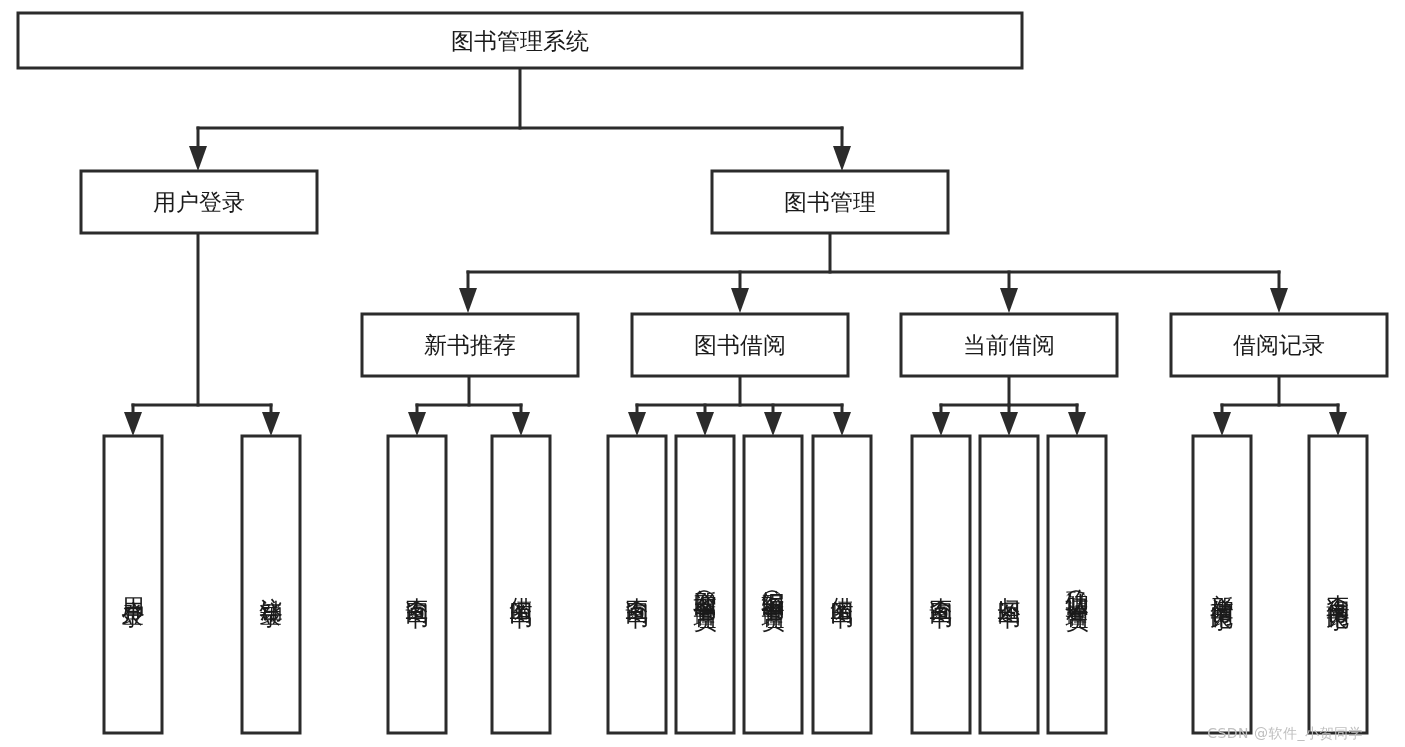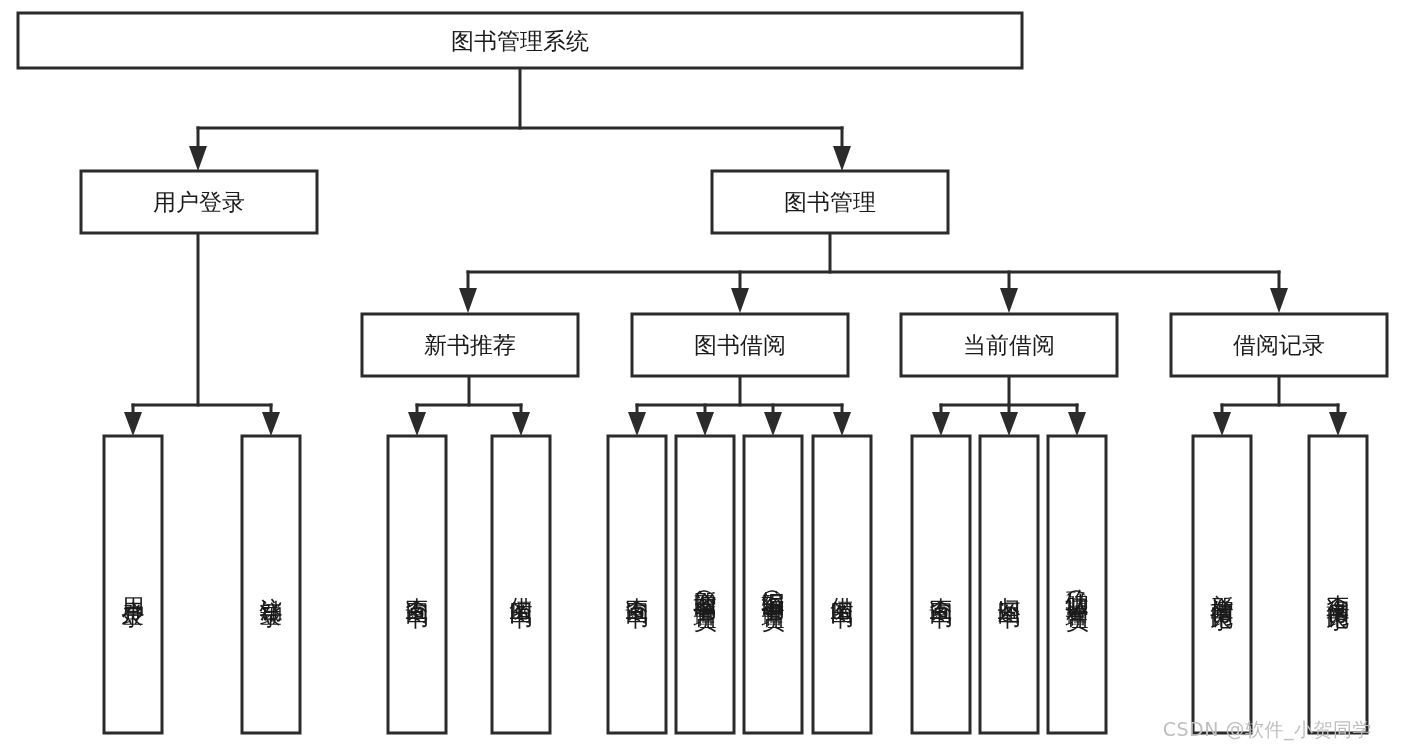--- a/index.html
+++ b/index.html
@@ -11,21 +11,20 @@
     width: 1405px;
     height: 747px;
     overflow: hidden;
     font-family: "DejaVu Sans", "Liberation Sans", sans-serif;
   }
   #diagram-root {
     position: relative;
     width: 1371px;
     height: 747px;
     background: #ffffff;
-    padding-left: 9px;
   }
   svg#diagram-svg {
     position: absolute;
     left: 0;
     top: 0;
     width: 1405px;
     height: 747px;
     display: block;
   }
   .node-rect {
@@ -67,21 +66,21 @@
     letter-spacing: 3px;
     color: #1a1a1a;
     white-space: nowrap;
     text-align: center;
   }
   .watermark {
     position: absolute;
     right: 8px;
     bottom: 4px;
     font-family: "DejaVu Sans", "Liberation Sans", sans-serif;
-    font-size: 19px;
+    font-size: 14px;
     color: #bfbfbf;
     letter-spacing: 0.5px;
     white-space: nowrap;
   }
 </style>
 </head>
 <body>
 
 <div id="diagram-root">
 

